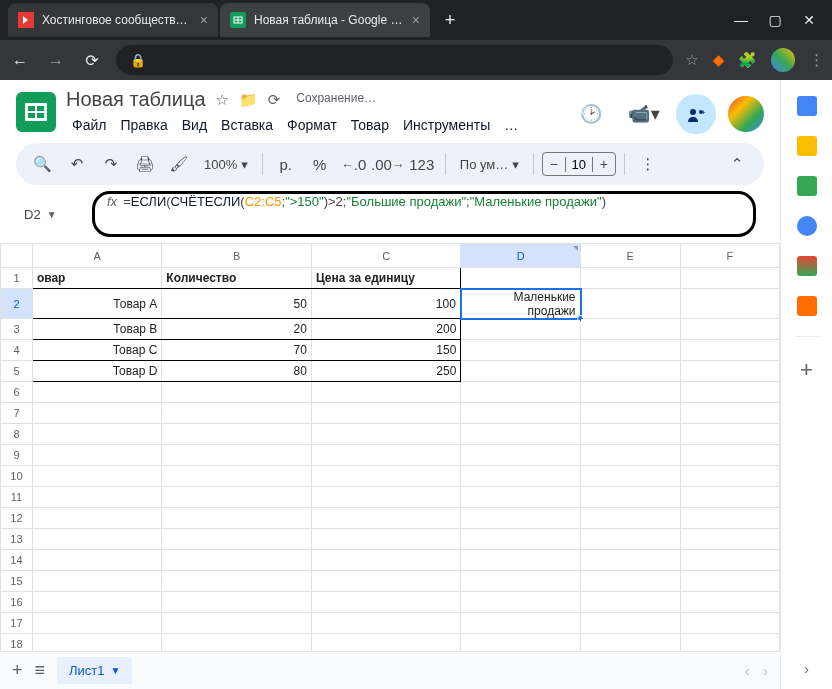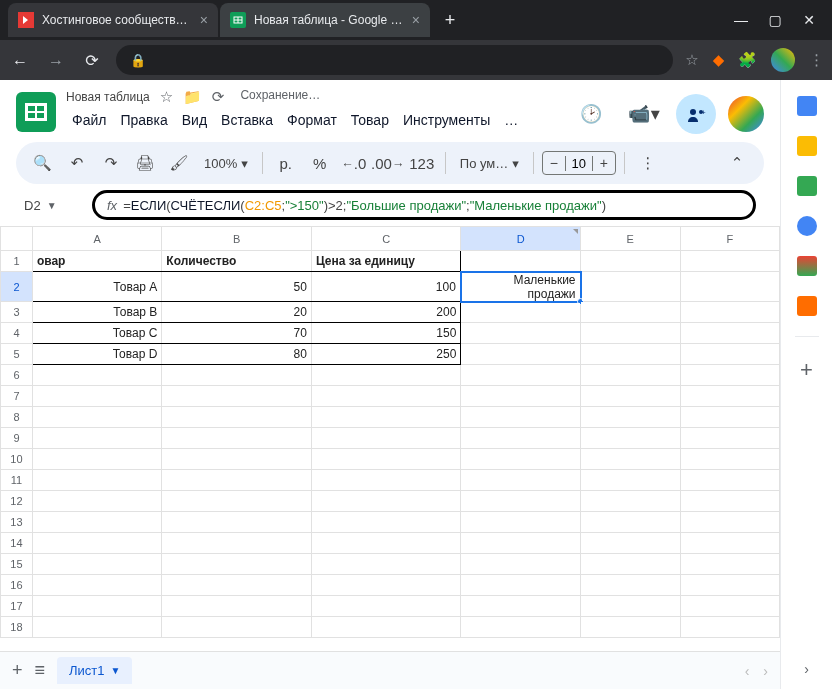--- a/index.html
+++ b/index.html
@@ -21,41 +21,41 @@
 .exticons{display:flex;gap:14px;color:#9aa0a6;font-size:15px;align-items:center}
 .avatar{width:24px;height:24px;border-radius:50%;background:linear-gradient(45deg,#4285f4,#34a853,#fbbc04)}
 .content{background:#fff;height:609px;display:flex}
 .main{flex:1;display:flex;flex-direction:column}
 .header{display:flex;align-items:flex-start;padding:8px 16px;gap:10px}
 .logo{width:40px;height:40px;background:#0f9d58;border-radius:6px;display:flex;align-items:center;justify-content:center;flex-shrink:0;margin-top:4px}
 .logo-inner{width:22px;height:18px;border:2px solid #fff;display:grid;grid-template-columns:1fr 1fr;grid-template-rows:1fr 1fr}
 .logo-inner div{border:1px solid #fff}
 .docinfo{flex:1}
 .doctitle-row{display:flex;align-items:center;gap:10px}
-.doctitle{font-size:12px;color:#444}
+.doctitle{font-size:20px;color:#444}
 .titleicons{display:flex;gap:10px;color:#5f6368;font-size:15px}
 .saving{font-size:12px;color:#5f6368;margin-left:6px}
 .menubar{display:flex;gap:2px;margin-top:4px}
 .menuitem{font-size:14px;color:#0f172a;padding:2px 6px}
 .headright{display:flex;gap:12px;align-items:center;margin-top:6px}
 .hbtn{width:40px;height:40px;border-radius:50%;display:flex;align-items:center;justify-content:center;color:#444;font-size:18px}
 .share{width:40px;height:40px;border-radius:50%;background:#c2e7ff;display:flex;align-items:center;justify-content:center}
 .profile{width:36px;height:36px;border-radius:50%;background:linear-gradient(135deg,#ea4335,#fbbc04,#34a853,#4285f4)}
 .toolbar{margin:0 16px;background:#edf2fa;border-radius:24px;height:42px;display:flex;align-items:center;padding:0 12px;gap:4px}
 .tbtn{width:30px;height:30px;display:flex;align-items:center;justify-content:center;color:#444;font-size:15px;border-radius:4px}
 .tsep{width:1px;height:22px;background:#c7c7c7;margin:0 4px}
 .zoom{font-size:13px;color:#444;padding:0 6px;display:flex;align-items:center;gap:4px}
 .fontbox{display:flex;align-items:center;border:1px solid #747775;border-radius:4px;height:24px}
 .fontbox span{width:22px;text-align:center;font-size:14px;color:#444}
 .fontbox input{width:28px;border:none;border-left:1px solid #747775;border-right:1px solid #747775;text-align:center;font-size:13px;background:transparent}
 .collapse{margin-left:auto}
 .namebox-row{display:flex;align-items:center;padding:6px 24px;gap:8px}
 .namebox{width:60px;font-size:13px;color:#444;display:flex;align-items:center;gap:6px}
 .fx{font-size:13px;color:#5f6368;font-style:italic}
-.formulabar{flex:1;border:3px solid #000;border-radius:18px;height:30px;display:flex;align-items:center;padding:0 12px;font-family:'Courier New',monospace;font-size:13px}
+.formulabar{flex:1;border:3px solid #000;border-radius:18px;height:46px;display:flex;align-items:flex-start;padding:0 12px;font-family:'Courier New',monospace;font-size:13px}
 .f-eq{color:#444}
 .f-fn{color:#0f172a}
 .f-ref{color:#f29900}
 .f-str{color:#188038}
 .f-op{color:#444}
 .grid{flex:1;overflow:auto;position:relative}
 .gtable{border-collapse:collapse;width:100%}
 .gtable th,.gtable td{border:1px solid #e1e1e1;height:21px;font-size:12px;text-align:center;position:relative}
 .gtable .rh{width:32px;background:#fff;color:#5f6368;font-weight:normal;font-size:11px}
 .gtable .ch{background:#fff;color:#5f6368;font-weight:normal;font-size:11px;height:24px}

